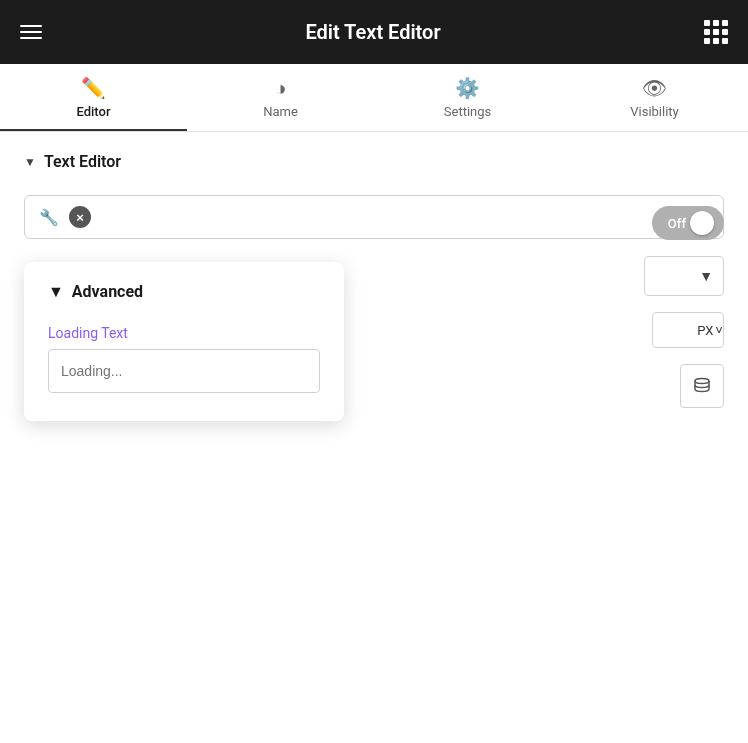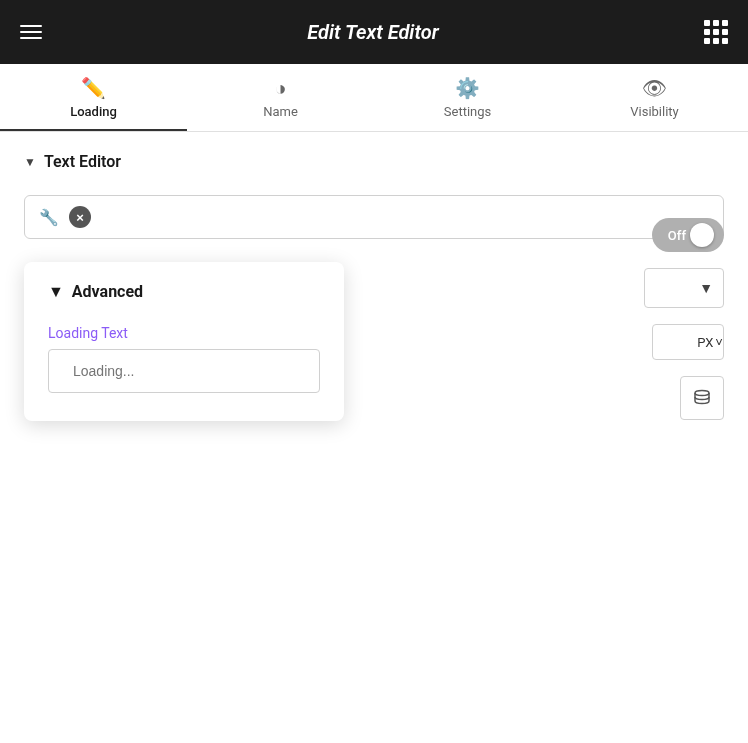--- a/index.html
+++ b/index.html
@@ -19,21 +19,20 @@
       align-items: center;
       justify-content: space-between;
       padding: 0 20px;
       height: 64px;
       color: white;
     }
     .header-title {
       font-size: 20px;
       font-weight: 600;
       color: white;
-      font-style: italic;
     }
     .hamburger-icon, .grid-icon {
       cursor: pointer;
       display: flex;
       flex-direction: column;
       gap: 4px;
     }
     .hamburger-icon span {
       display: block;
       width: 22px;
@@ -145,21 +144,21 @@
       align-items: center;
       justify-content: center;
       font-size: 13px;
       font-weight: bold;
     }
 
     
     .right-controls {
       position: absolute;
       right: 24px;
-      top: 86px;
+      top: 74px;
       display: flex;
       flex-direction: column;
       gap: 16px;
       align-items: flex-end;
     }
     .toggle-switch {
       background: #b0b0b0;
       border-radius: 20px;
       width: 72px;
       height: 34px;
@@ -275,21 +274,21 @@
       font-size: 14px;
       color: #8b5cf6;
       margin-bottom: 8px;
       display: block;
     }
     .form-textarea-input {
       width: 100%;
       border: 1px solid #d0d0d0;
       border-radius: 4px;
       height: 44px;
-      padding: 10px 24px;
+      padding: 10px 12px;
       font-size: 14px;
       color: #be185d;
       background: white;
       outline: none;
       resize: none;
     }
   </style>
 </head>
 <body>
 
@@ -311,21 +310,21 @@
       <span></span>
         <span></span>
         <span></span>
     </div>
   </div>
 </div>
 
 <div class="tabs">
   <div class="tab active">
     <span class="tab-icon">✏️</span>
-    <span>Loading</span>
+    <span>Editor</span>
   </div>
   <div class="tab">
     <span class="tab-icon">◑</span>
     <span>Name</span>
   </div>
   <div class="tab">
     <span class="tab-icon">⚙️</span>
     <span>Settings</span>
   </div>
   <div class="tab">

